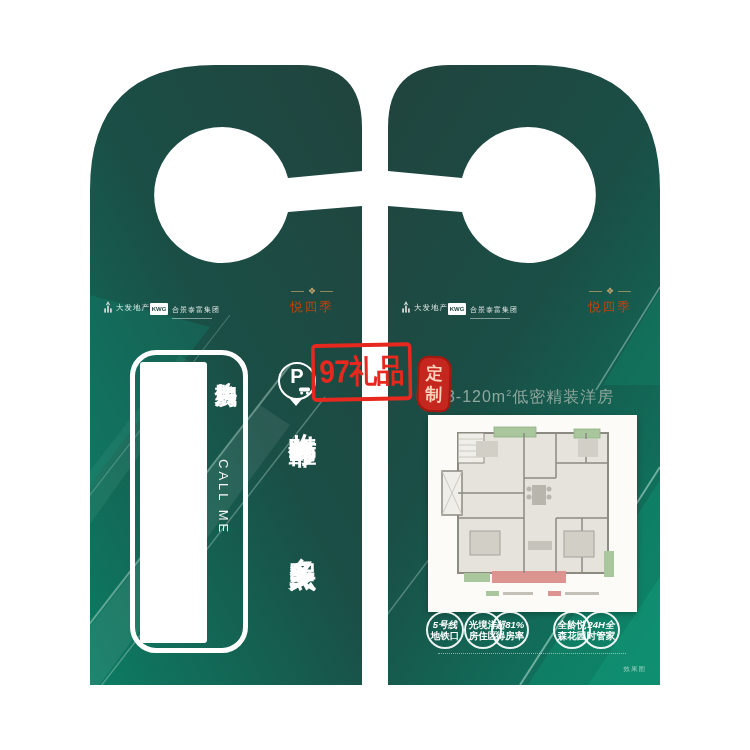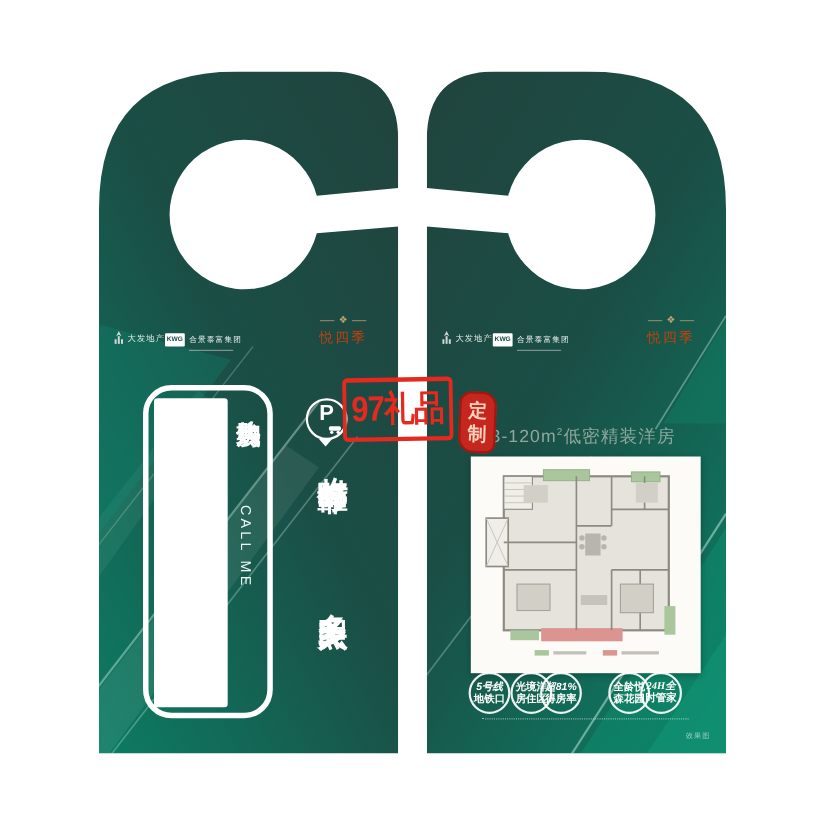--- a/index.html
+++ b/index.html
@@ -52,21 +52,21 @@
   .hl-divider{color:rgba(255,255,255,.85);font-size:23px;font-weight:bold;margin-right:7px;}
   .headline{color:#fff;font-size:22px;font-weight:bold;letter-spacing:1px;white-space:nowrap;}
   .area-line{position:absolute;left:48px;top:322px;color:#8fa79d;font-size:16px;letter-spacing:1px;z-index:2;}
   .area-line sup{font-size:9px;}
   .floorplan{position:absolute;left:40px;top:350px;width:209px;height:197px;background:#fcfbf8;
              box-shadow:0 2px 6px rgba(0,0,0,.28);z-index:2;display:flex;align-items:center;justify-content:center;}
   .badge{position:absolute;top:546px;width:38px;height:38px;box-sizing:border-box;border:2px solid rgba(255,255,255,.92);
          border-radius:50%;display:flex;flex-direction:column;align-items:center;justify-content:center;
          color:#fff;font-size:9.5px;line-height:1.2;z-index:2;font-weight:bold;white-space:nowrap;text-align:right;}
   .badge .l1.num{font-style:italic;}
-  .b1{left:38px;} .b2{left:76px;} .b3{left:103px;} .b4{left:165px;} .b5{left:194px;font-family:Liberation Serif, serif;}
+  .b1{left:38px;} .b2{left:76px;} .b3{left:103px;} .b4{left:165px;} .b5{left:194px;}
   .disclaimer{position:absolute;left:50px;top:588px;width:188px;border-top:1px dotted rgba(255,255,255,.5);z-index:2;}
   .render-note{position:absolute;right:14px;top:600px;color:rgba(255,255,255,.55);font-size:6.5px;
                letter-spacing:1px;z-index:2;}
 
   
   .watermark{position:absolute;left:311px;top:344px;padding:3px 5px;border:4px solid #e6281e;border-radius:5px;
              color:#e6281e;font-size:32px;font-weight:bold;letter-spacing:-1px;z-index:6;
              transform:rotate(-1deg) scaleX(.88);transform-origin:left top;background:transparent;}
   .seal{position:absolute;left:417px;top:356px;width:34px;height:56px;background:#c5261d;
         border-radius:11px 13px 9px 14px;box-shadow:inset 0 0 0 2px rgba(130,12,6,.55);

